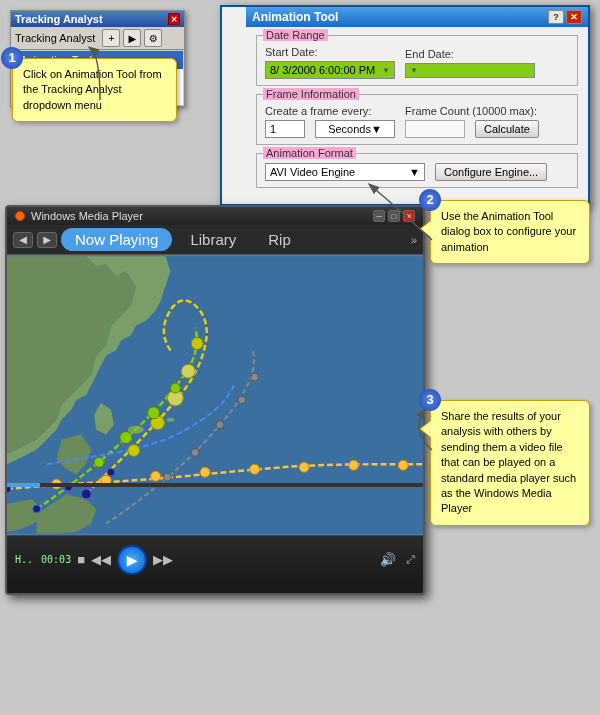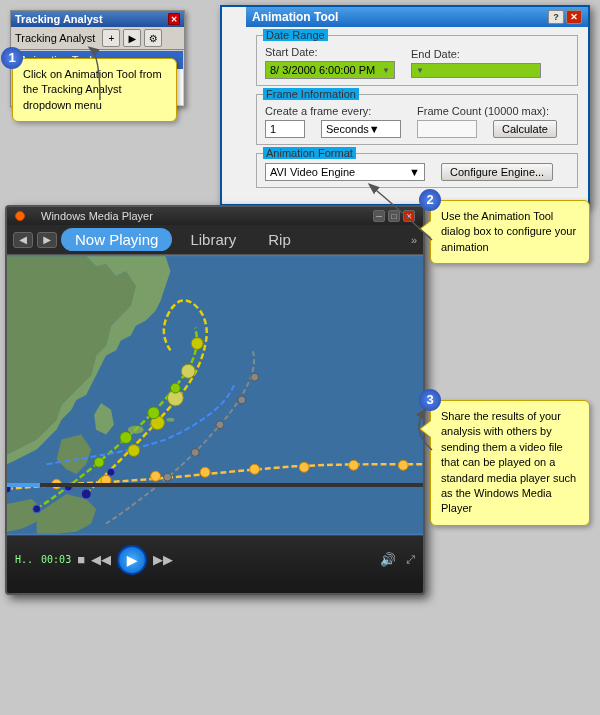--- a/index.html
+++ b/index.html
@@ -130,29 +130,29 @@
     .field-group {
       border: 1px solid #aaa;
       padding: 6px 8px;
       margin-bottom: 8px;
       position: relative;
     }
     .field-group-label {
       position: absolute;
       top: -7px;
       left: 6px;
-      background: #0ea5e9;
+      background: #f9a8d4;
       padding: 0 3px;
       font-size: 11px;
       color: #333;
     }
     .row {
       display: flex;
       align-items: center;
-      gap: 16px;
+      gap: 10px;
       margin-top: 4px;
     }
     .row label {
       font-size: 11px;
       color: #333;
     }
     .date-input {
       background: #84cc16;
       border: 1px solid #888;
       padding: 2px 4px;
@@ -174,21 +174,21 @@
       background: white;
     }
     .combo-input {
       background: white;
       border: 1px solid #888;
       padding: 2px 4px;
       font-size: 11px;
       width: 80px;
       display: flex;
       align-items: center;
-      justify-content: flex-start;
+      justify-content: center;
     }
     .frame-count-input {
       width: 60px;
       border: 1px solid #aaa;
       padding: 2px 4px;
       background: #f8f8f8;
       font-size: 11px;
     }
     .btn {
       background: linear-gradient(to bottom, #f8f8f8, #d8d4d0);
@@ -251,21 +251,21 @@
       color: #ddd;
       font-size: 11px;
       padding: 3px 8px;
       display: flex;
       align-items: center;
       justify-content: space-between;
     }
     #wmp-title-left {
       display: flex;
       align-items: center;
-      gap: 16px;
+      gap: 6px;
     }
     .wmp-dot {
       width: 10px; height: 10px;
       border-radius: 50%;
       background: #ff6600;
       border: 1px solid #cc4400;
     }
     .wmp-ctrl-btn {
       width: 12px; height: 12px;
       border-radius: 2px;

